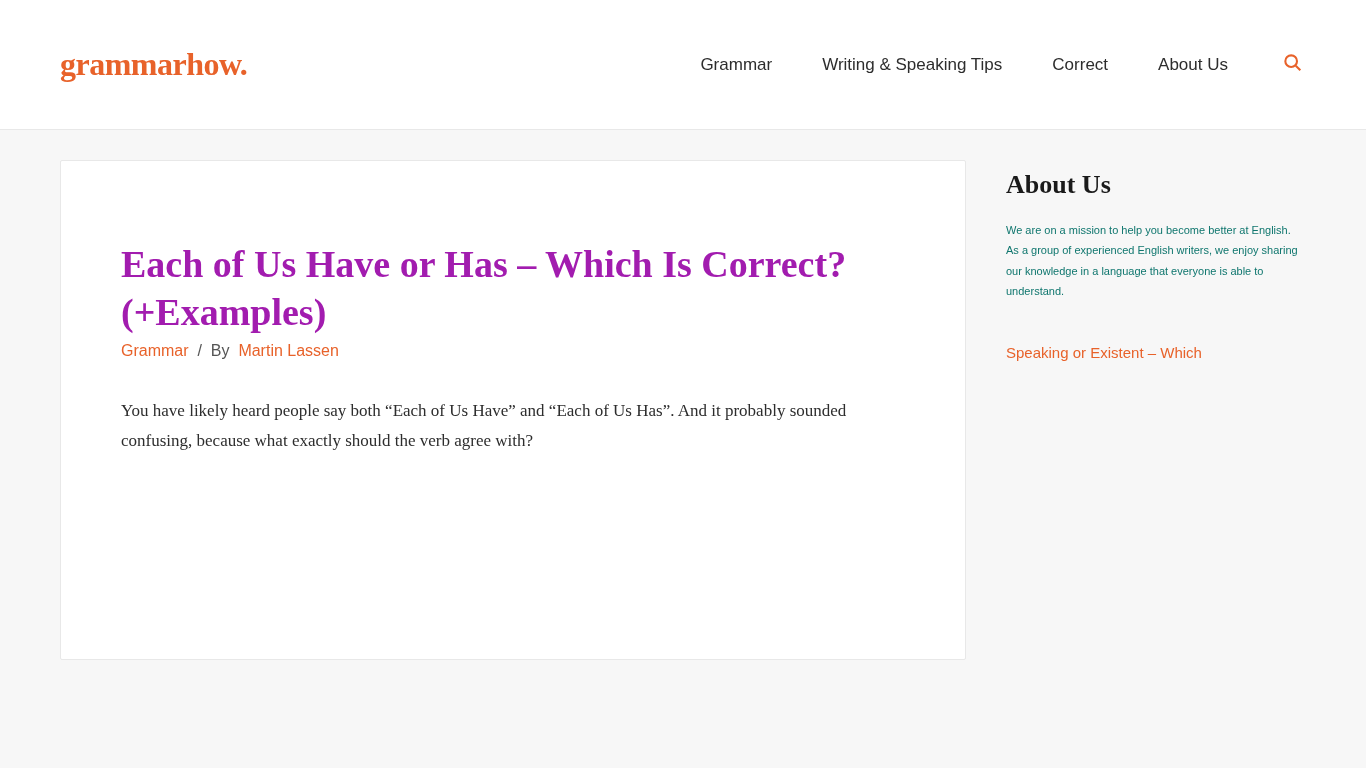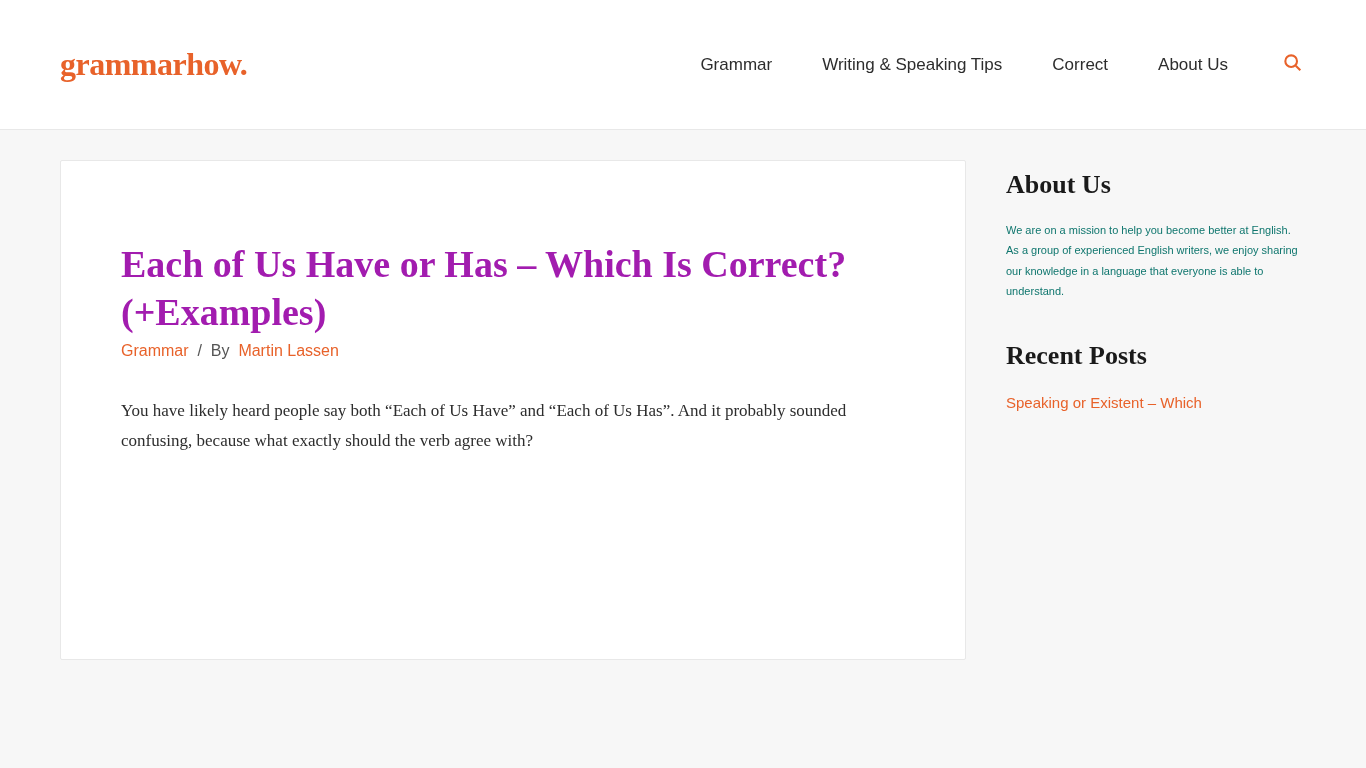--- a/index.html
+++ b/index.html
@@ -206,20 +206,19 @@
     </article>
 
     <aside class="sidebar">
 
       <div class="sidebar-section">
         <h2 class="sidebar-heading">About Us</h2>
         <p class="sidebar-text">We are on a mission to help you become better at English. As a group of experienced English writers, we enjoy sharing our knowledge in a language that everyone is able to understand.</p>
       </div>
 
       <div class="sidebar-section">
-        <h2 class="sidebar-heading">Recent Posts</h2>
         <a class="sidebar-link" href="#">Speaking or Existent – Which</a>
       </div>
 
     </aside>
 
   </div>
 </div>
 
 </body></html>

